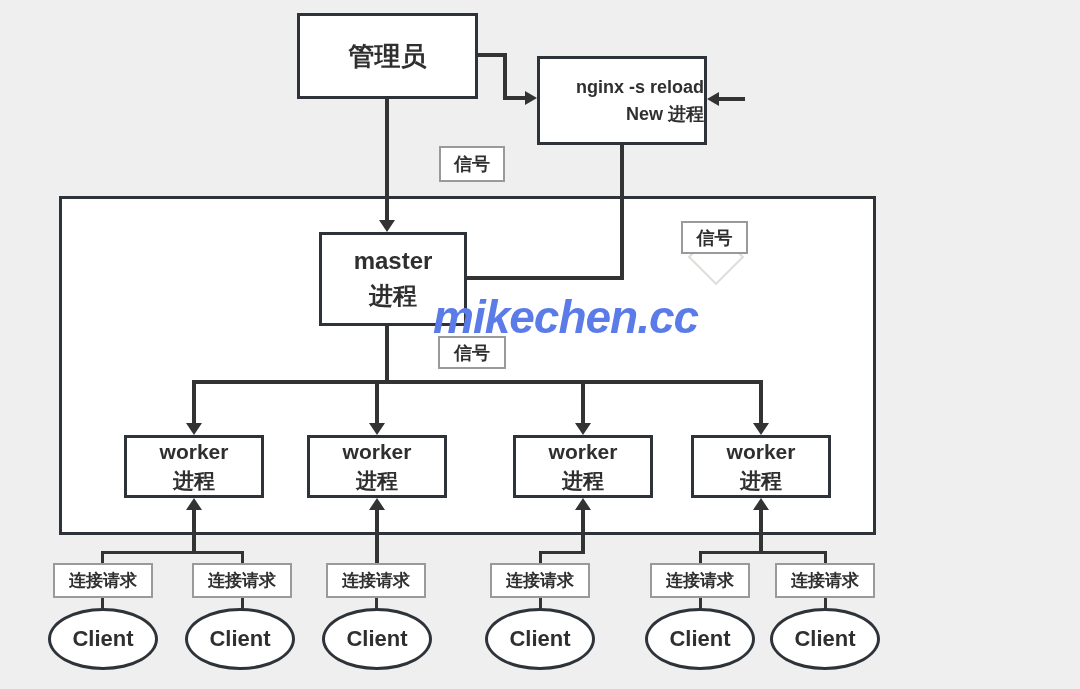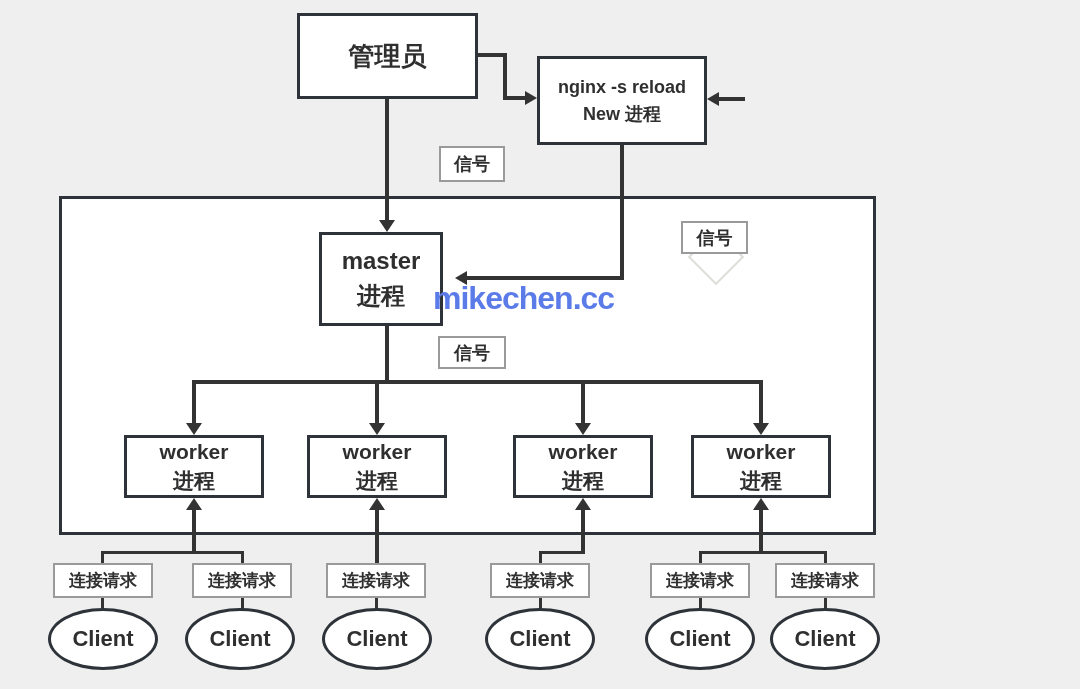--- a/index.html
+++ b/index.html
@@ -28,41 +28,41 @@
 
   .note{position:absolute;left:700px;top:35px;width:378px;height:130px;background:var(--note_bg);
         box-sizing:border-box;padding:6px 4px 6px 18px;z-index:3;color:#3c3c3c;
         font-size:17px;line-height:1.57;}
   .note .cut{position:absolute;top:0;right:0;width:0;height:0;
         border-top:24px solid var(--bg);border-left:24px solid transparent;}
   .note .fold{position:absolute;top:0;right:0;width:0;height:0;
         border-bottom:24px solid var(--note_fold);border-right:24px solid transparent;margin-right:0;}
   .tail{position:absolute;left:651px;top:237px;width:36px;height:36px;background:#fff;
         border:2px solid #ddddda;transform:rotate(45deg);z-index:3;}
-  .watermark{position:absolute;left:388px;top:280px;font-size:32px;font-weight:bold;
-        color:var(--watermark);letter-spacing:-1px;z-index:6;white-space:nowrap;}
+  .watermark{position:absolute;left:388px;top:290px;font-size:46px;font-weight:bold;
+        color:var(--watermark);letter-spacing:-1px;z-index:6;white-space:nowrap;font-style:italic;}
 </style>
 </head>
 <body>
 
 <div id="canvas">
 
   <div class="outer" style="left:14px;top:196px;width:817px;height:339px;"></div>
 
   <div class="box" style="left:252px;top:13px;width:181px;height:86px;font-size:26px;">
     <div>管理员</div>
   </div>
 
-  <div class="box" style="left:492px;top:56px;width:170px;height:89px;font-size:18px;line-height:1.5;">
+  <div class="box" style="left:492px;top:56px;width:170px;height:89px;font-size:18px;line-height:1.5;align-items:flex-end;">
     <div>nginx -s reload</div>
     <div>New 进程</div>
   </div>
 
 
-  <div class="box" style="left:274px;top:232px;width:124px;height:94px;font-size:24px;line-height:1.45;text-align:right;">
+  <div class="box" style="left:274px;top:232px;width:148px;height:94px;font-size:24px;line-height:1.45;text-align:right;">
     <div>master</div>
     <div>进程</div>
   </div>
 
   <div class="slabel" style="left:394px;top:146px;width:66px;height:36px;font-size:18px;">
     <span>信号</span>
   </div>
   <div class="tail"></div>
   <div class="slabel" style="left:636px;top:221px;width:67px;height:33px;font-size:18px;">
     <span>信号</span>

